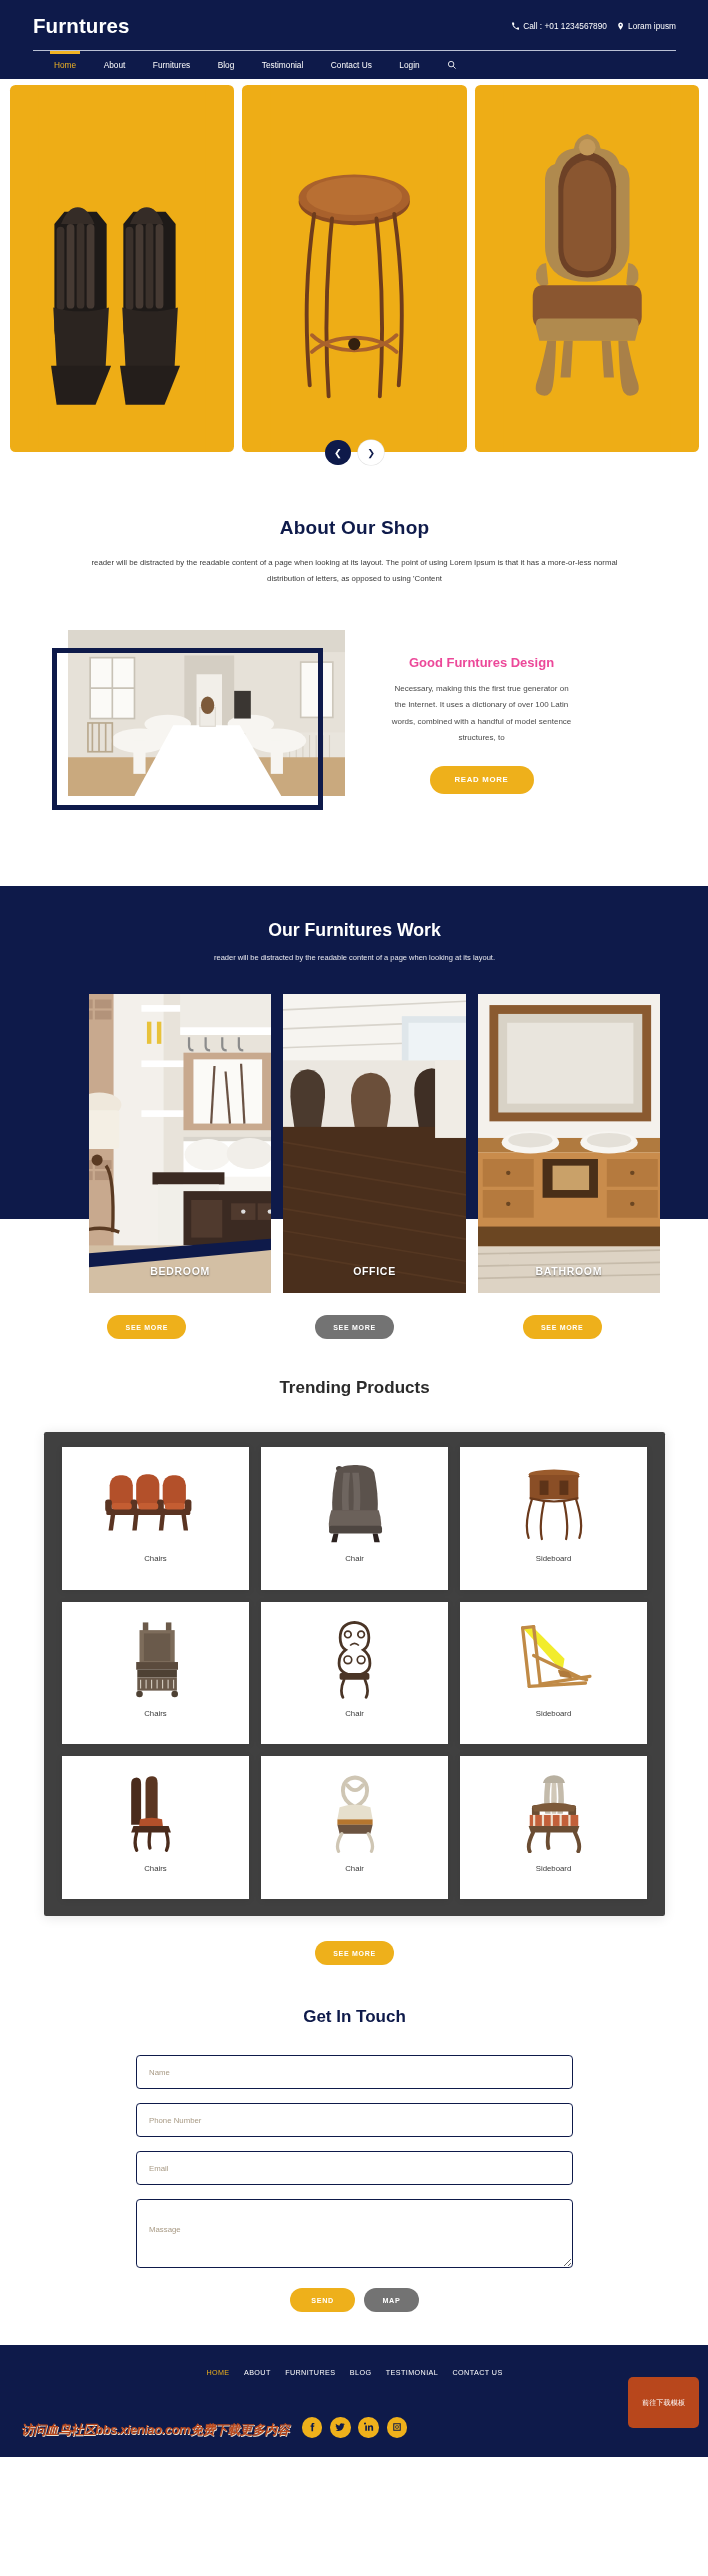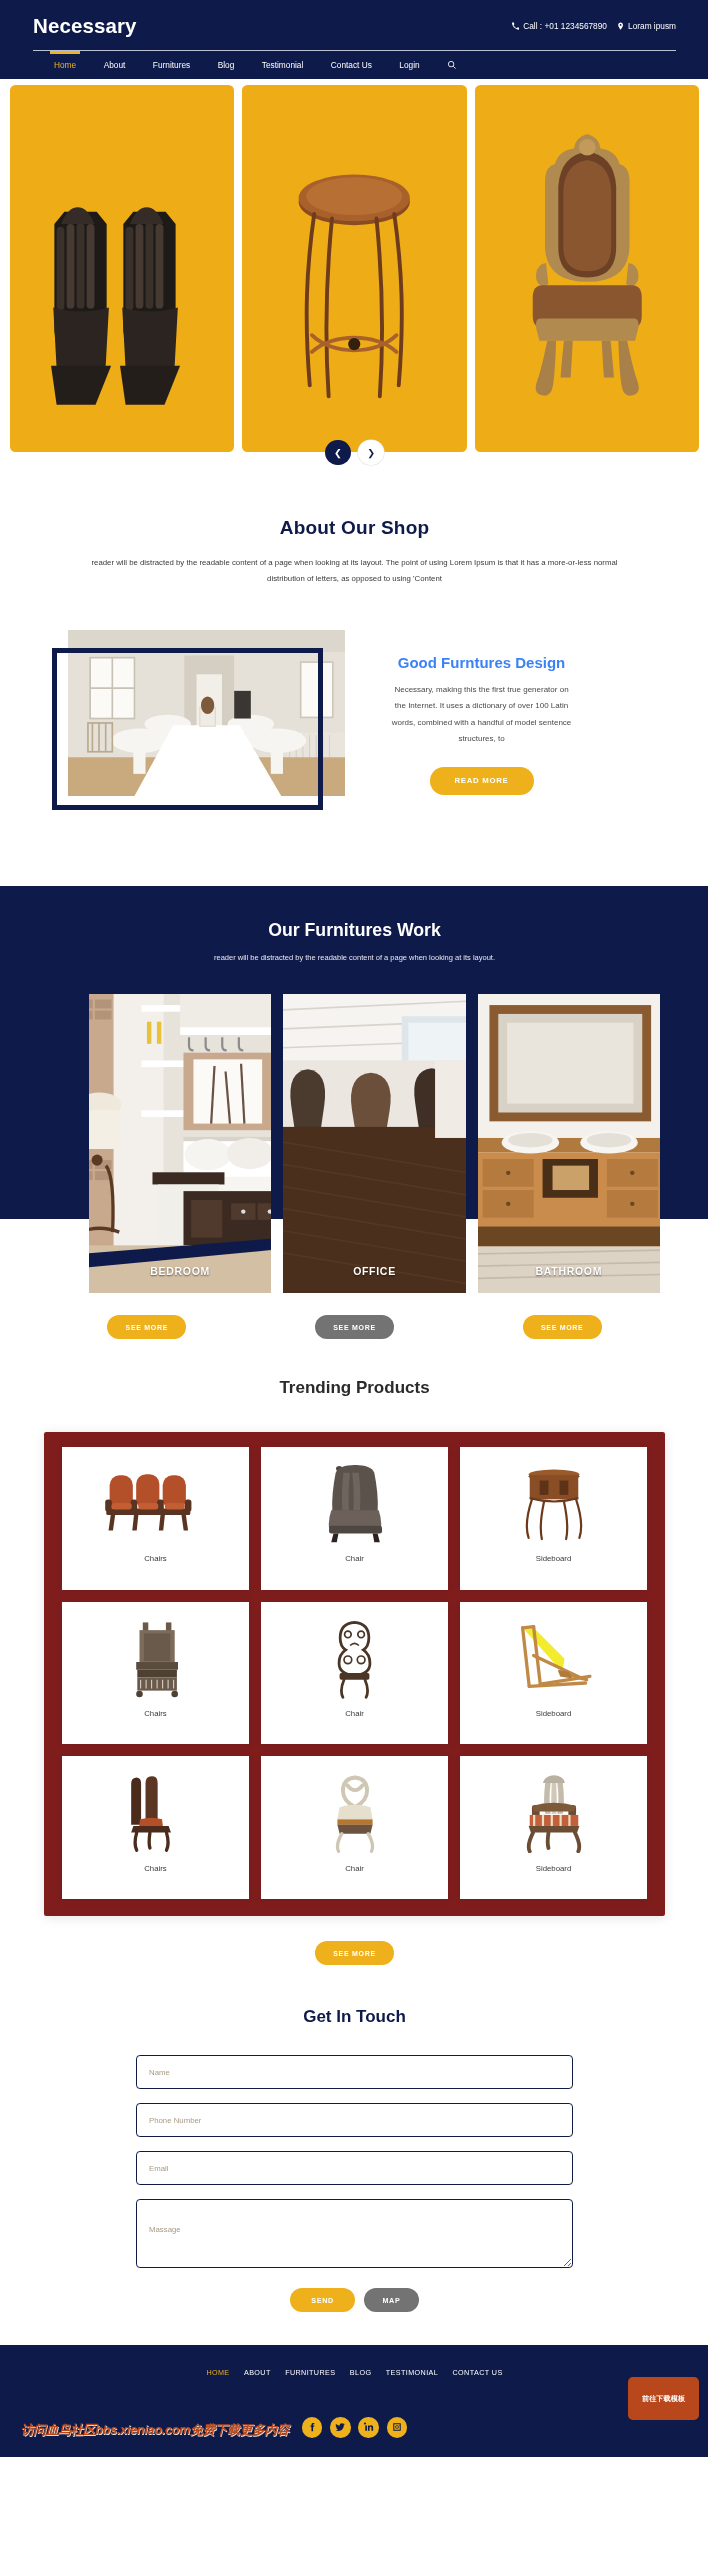--- a/index.html
+++ b/index.html
@@ -72,21 +72,21 @@
   .about-img-wrap { position: relative; width: 299px; height: 188px; flex: none; margin-left: 19px;}
   .about-img {
     position: absolute; left: 15.5px; top: 0; width: 277px; height: 166px;
     overflow: hidden; background: #d9d4cc;
   }
   .about-frame {
     position: absolute; left: 0; top: 17.7px; width: 271px; height: 162px;
     border: 5px solid #0e1a4a; pointer-events: none;
   }
   .about-text { padding-left: 39px; }
-  .about-head { font-size: 15px; font-weight: bold; color: #3b82f6; }
+  .about-head { font-size: 13px; font-weight: bold; color: #ec4899; }
   .about-para { margin-top: 11px; font-size: 8px; line-height: 2.05; color: #4a4a4a; max-width: 183px; }
   .btn {
     display: inline-flex; align-items: center; justify-content: center;
     border: none; cursor: pointer; font-family: inherit; letter-spacing: 0.7px;
   }
   .btn-yellow { background: #eeb01b; color: #fff; }
   .btn-navy { background: #737373; color: #fff; }
   .btn-readmore {
     margin-top: 19px; width: 104px; height: 28px; border-radius: 15.5px;
     font-size: 7.8px; font-weight: bold;
@@ -113,21 +113,21 @@
   }
   .work-btns .cell { flex: 1; display: flex; justify-content: center; }
   .btn-seemore {
     width: 79px; height: 24px; border-radius: 14.4px; font-size: 7px; font-weight: bold;
   }
 
   
   .trending { padding: 39px 0 0 0; text-align: center; background: #fff; }
   .trending h2 { font-size: 17px; font-weight: bold; color: #2b2b2b; }
   .prod-panel {
-    margin: 34px 44px 0 44px; background: #7f1d1d; padding: 14.4px 12px 16.6px 12px;
+    margin: 34px 44px 0 44px; background: #404040; padding: 14.4px 12px 16.6px 12px;
     box-shadow: 0 1.1px 12px rgba(0,0,0,.10); border-radius: 2.2px;
   }
   .prod-grid { display: flex; flex-wrap: wrap; gap: 12px; justify-content: center; }
   .prod-card {
     width: 187px; background: #fff; box-shadow: 0 0.6px 6.6px rgba(0,0,0,.09);
     padding: 15.5px 5.5px 14.4px 5.5px; text-align: center; cursor: pointer;
   }
   .prod-thumb {
     height: 83px; display: flex; align-items: center; justify-content: center; margin-bottom: 8.9px;
   }
@@ -160,34 +160,34 @@
     width: 20.5px; height: 20.5px; border-radius: 50%; background: #eeb01b;
     display: flex; align-items: center; justify-content: center; cursor: pointer;
   }
   .soc svg { width: 10px; height: 10px; fill: #0e1a4a; }
   .watermark {
     position: absolute; left: 21px; bottom: 17.7px; font-size: 12.7px; font-style: italic;
     font-weight: bold; color: #b8471c; letter-spacing: -0.3px; white-space: nowrap;
     text-shadow: 0.6px 0.6px 0 #e8e0d0;
   }
   .dl-badge {
-    position: absolute; right: 10px; top: 32px; width: 71px; height: 43px;
+    position: absolute; right: 10px; top: 32px; width: 71px; height: 51px;
     background: #b8471c; border-radius: 5px; color: #fff; font-size: 7.2px;
-    display: flex; align-items: center; justify-content: center; cursor: pointer; font-weight: bold;
+    display: flex; align-items: center; justify-content: center; cursor: pointer;
   }
 
   
   .art { width: 100%; height: 100%; display: block; }
 </style>
 </head>
 <body>
 
 <header class="header">
   <div class="header-top">
-    <div class="logo">Necessary</div>
+    <div class="logo">Furntures</div>
     <div class="header-contact">
       <div class="hc-item">
         <span class="hc-icon">
           <svg viewBox="0 0 24 24">
               <path d="M6.6 10.8c1.9 3.7 4.9 6.7 8.6 8.6l2.9-2.9c.4-.4.9-.5 1.3-.3 1.4.5 2.9.7 4.5.7.7 0 1.2.5 1.2 1.2v4.6c0 .7-.5 1.2-1.2 1.2C11.6 24 0 12.4 0 .9 0 .2.6-.3 1.2-.3h4.6C6.5-.3 7 .2 7 .9c0 1.5.3 3 .7 4.5.1.5 0 1-.3 1.3l-2.8 4.1z" transform="translate(0 0)"></path>
             </svg>
         </span>
         <span>Call : +01 1234567890</span>
       </div>
       <div class="hc-item">

